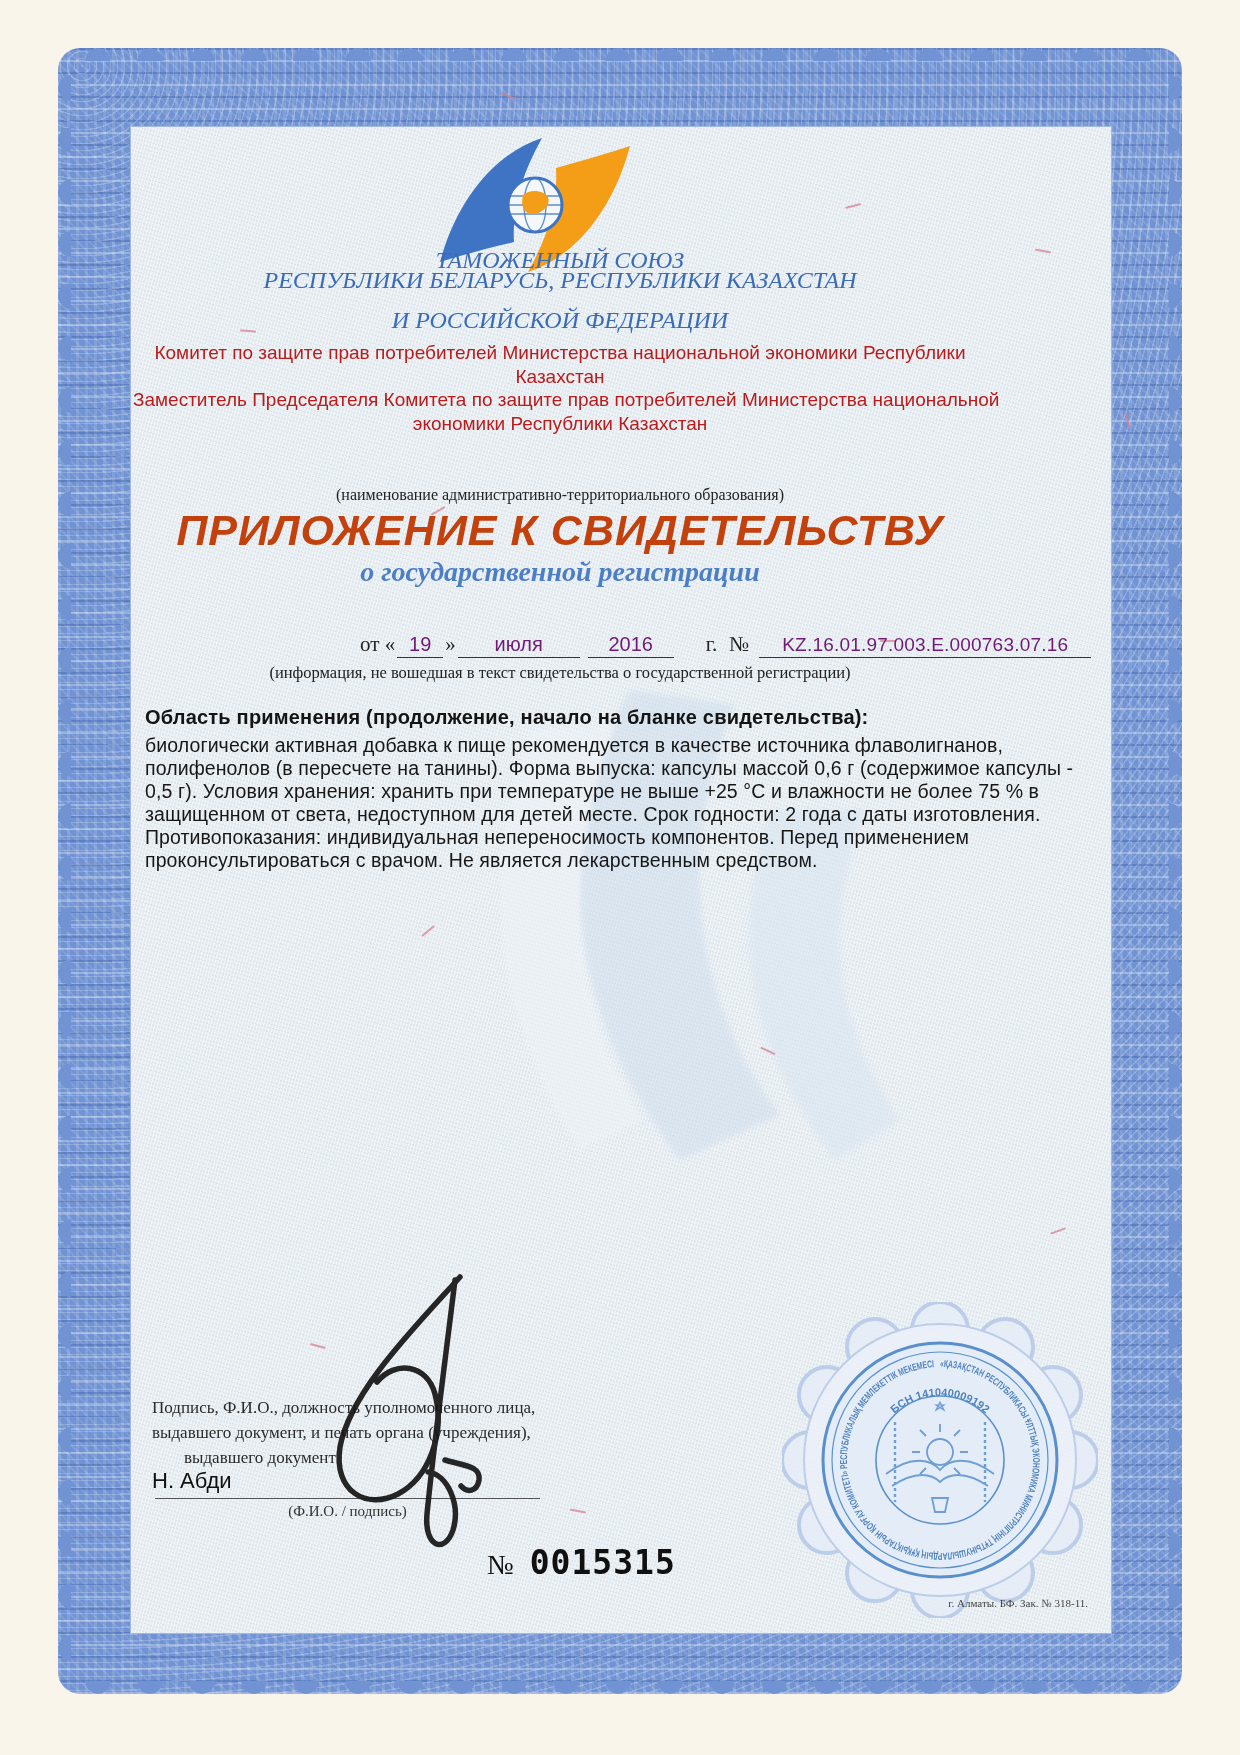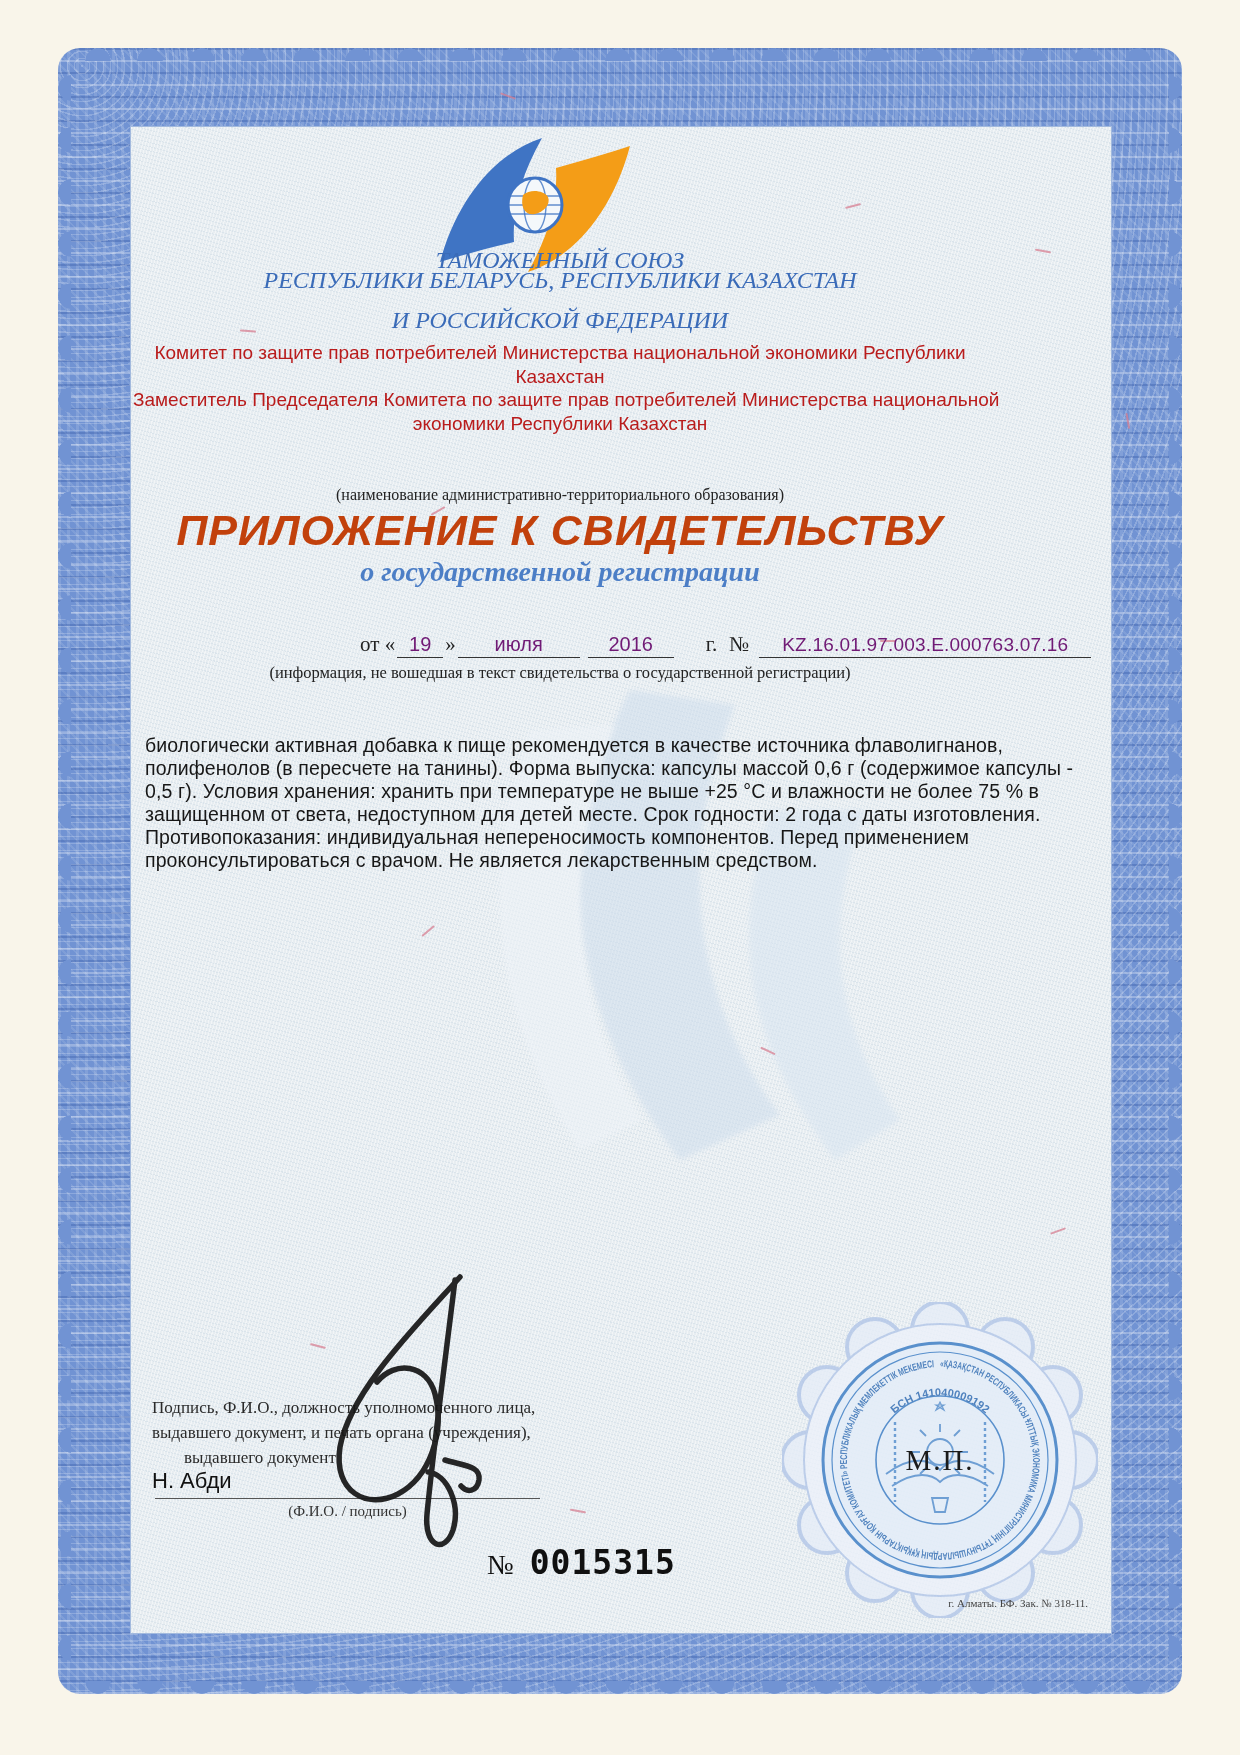--- a/index.html
+++ b/index.html
@@ -139,20 +139,21 @@
     <span class="sp8"></span>
     <span class="fill-cell w-year">2016</span>
     <span class="sp30"></span>
     <span class="date-label">г.</span>
     <span class="sp8"></span>
     <span class="date-label">№</span>
     <span class="sp8"></span>
     <span class="fill-cell w-num">KZ.16.01.97.003.Е.000763.07.16</span>
   </div>
 
+  <div class="body-heading">Область применения (продолжение, начало на бланке свидетельства):</div>
   <div class="body-par">биологически активная добавка к пище рекомендуется в качестве источника флаволигнанов, полифенолов (в пересчете на танины). Форма выпуска: капсулы массой 0,6 г (содержимое капсулы - 0,5 г). Условия хранения: хранить при температуре не выше +25 °С и влажности не более 75 % в защищенном от света, недоступном для детей месте. Срок годности: 2 года с даты изготовления. Противопоказания: индивидуальная непереносимость компонентов. Перед применением проконсультироваться с врачом. Не является лекарственным средством.</div>
 
   <div class="sig-cap" style="top:1398px;">Подпись, Ф.И.О.,  должность уполномоченного лица,</div>
   <div class="sig-cap" style="top:1423px;">выдавшего документ, и печать органа (учреждения),</div>
   <div class="sig-cap" style="top:1448px;margin-left:32px;">выдавшего документ</div>
   <div class="sig-name">Н. Абди</div>
   <div class="sig-rule"></div>
   <div class="sig-field">(Ф.И.О. / подпись)</div>
 
   <svg class="autograph" viewBox="0 0 215 330">
@@ -201,21 +202,20 @@
           <circle cx="158" cy="150" r="13"></circle>
           <path d="M158,130 L158,122 M172,134 L178,128 M178,150 L186,150 M172,166 L178,172 M144,134 L138,128 M138,150 L130,150 M144,166 L138,172"></path>
           <path d="M104,172 C130,152 150,158 158,168 C166,158 186,152 212,172"></path>
           <path d="M110,184 C134,168 150,172 158,180 C166,172 182,168 206,184"></path>
           <path d="M150,196 L166,196 L163,210 L153,210 Z"></path>
           <path d="M113,120 L113,200 M203,120 L203,200" stroke-dasharray="3 3" stroke-width="2.4"></path>
           <path d="M154,108 L158,100 L162,108 L154,103 L162,103 Z" stroke-width="1.2"></path>
         </g>
       </g>
     </svg>
-    <div class="seal-mp">М.П.</div>
   </div>
 
   <div class="serial">
     <span class="serial-no">№</span>
     <span class="serial-digits">0015315</span>
   </div>
 
   <div class="print-note">г. Алматы. БФ. Зак. № 318-11.</div>
 
 </div>

